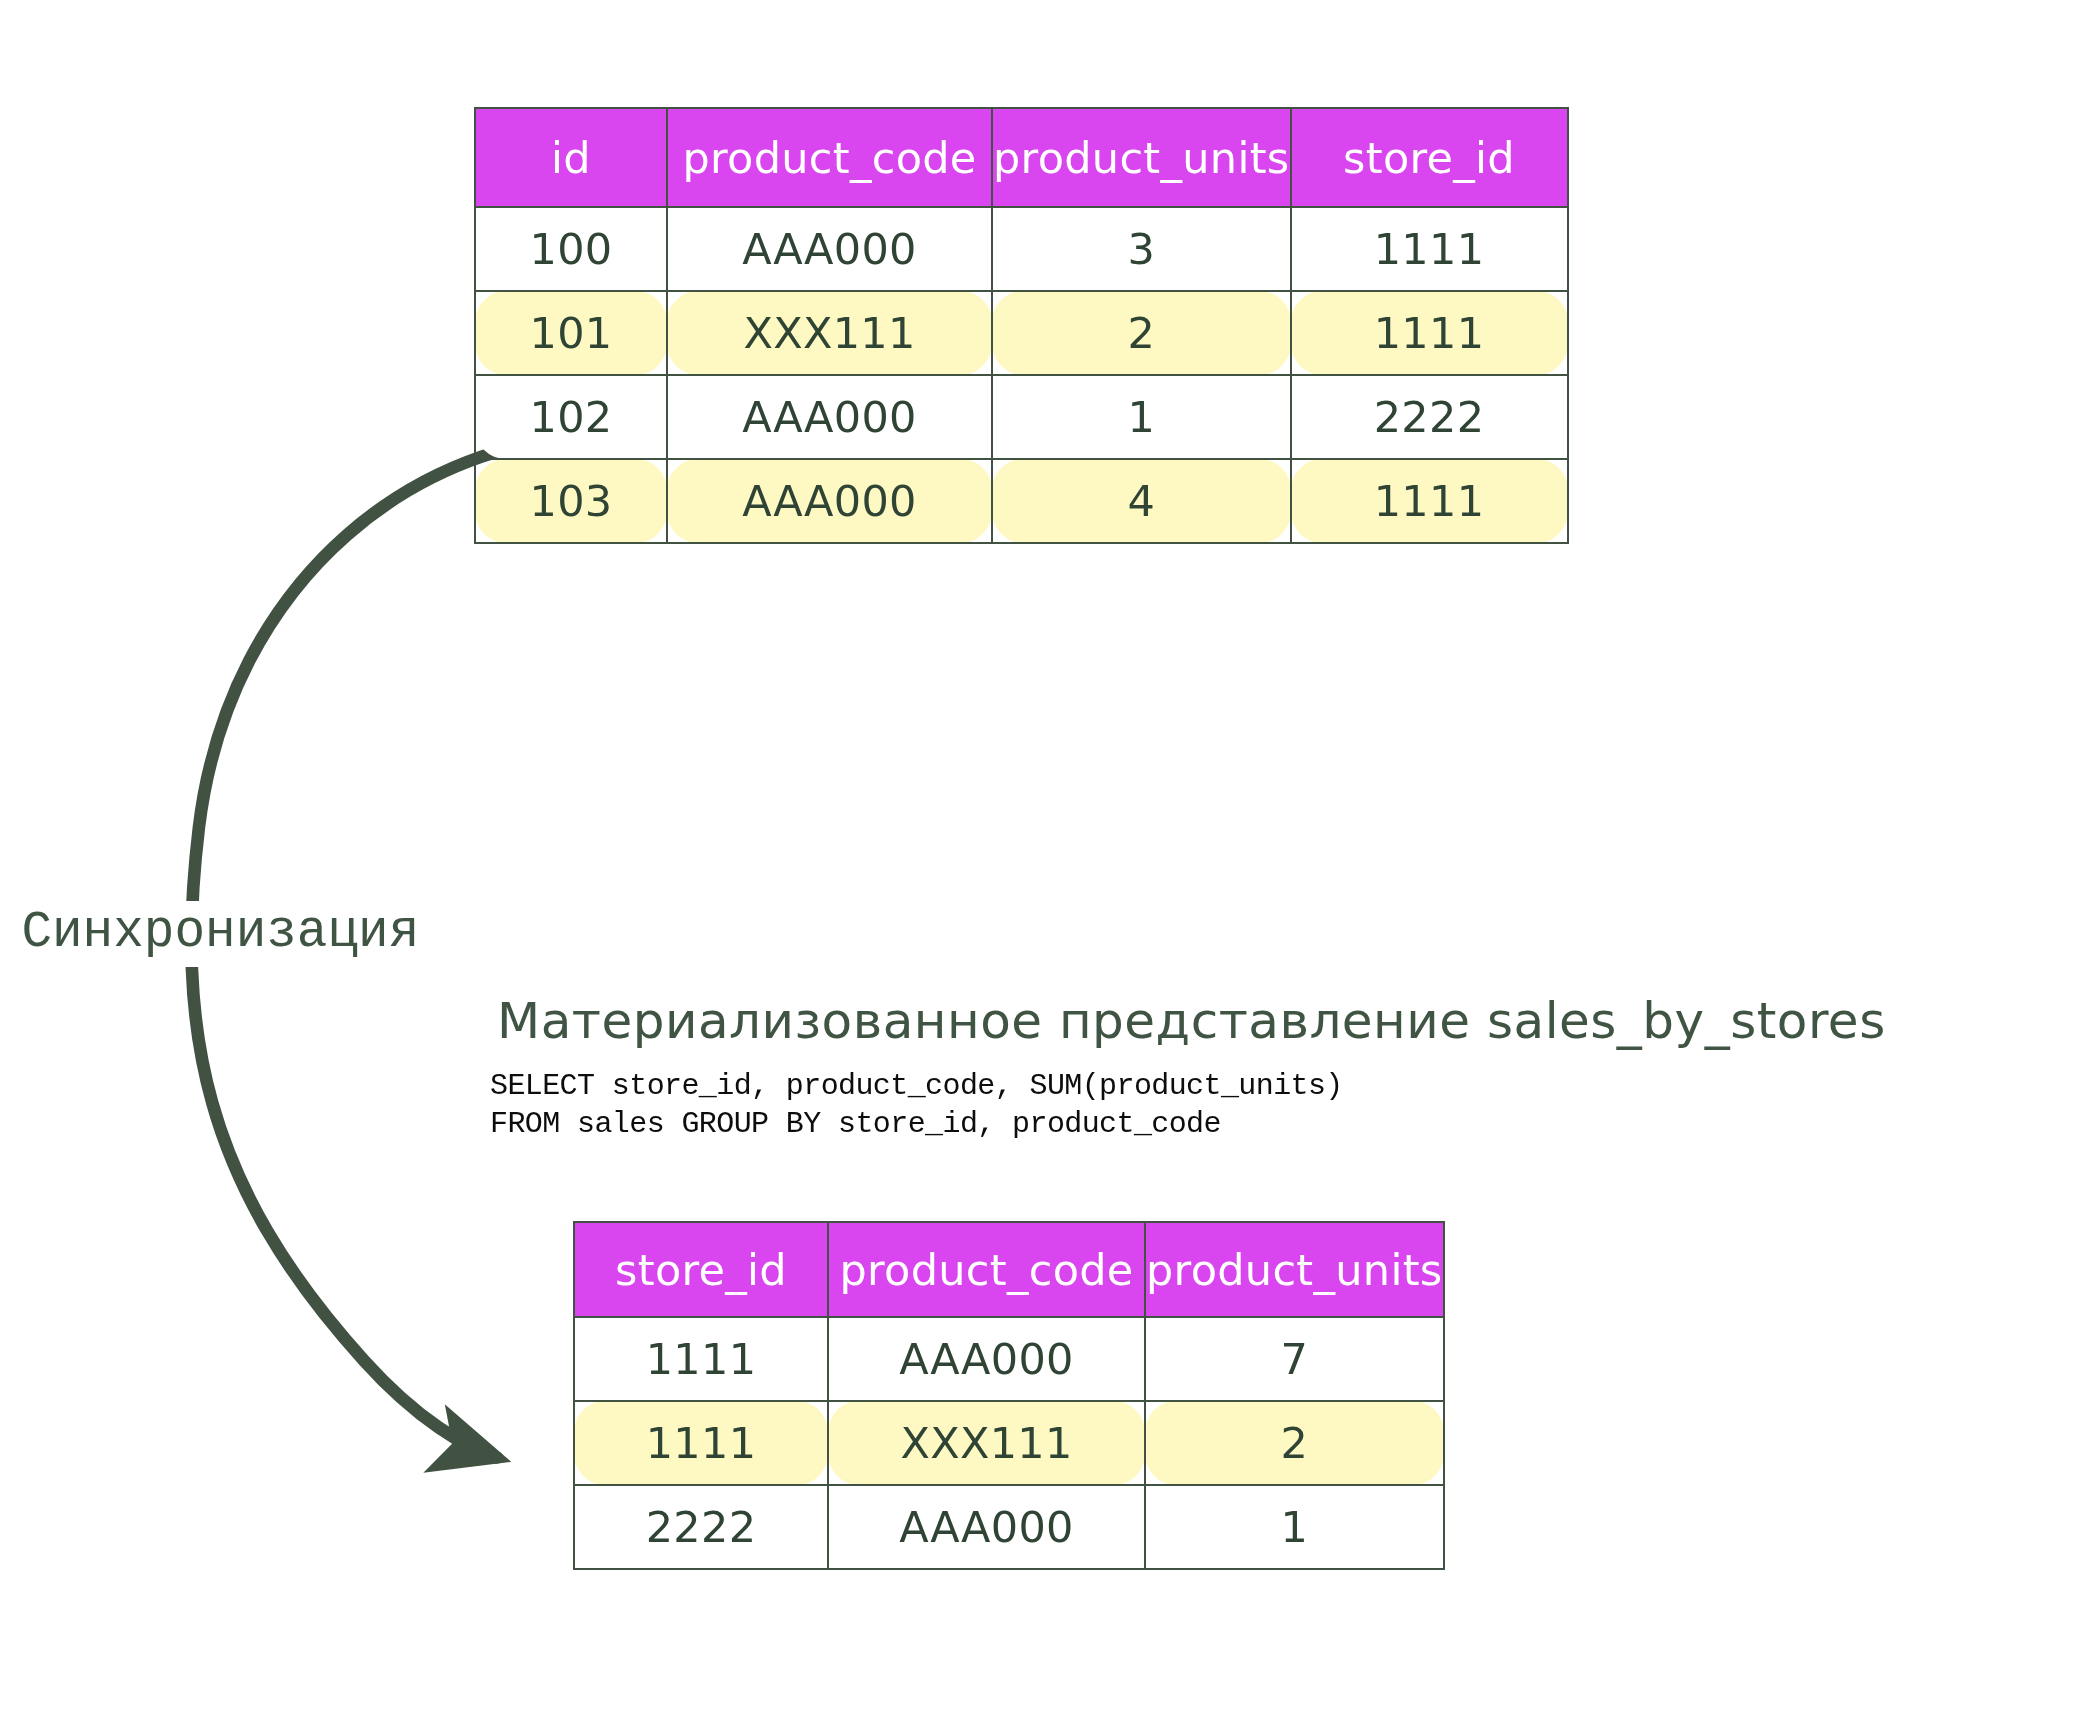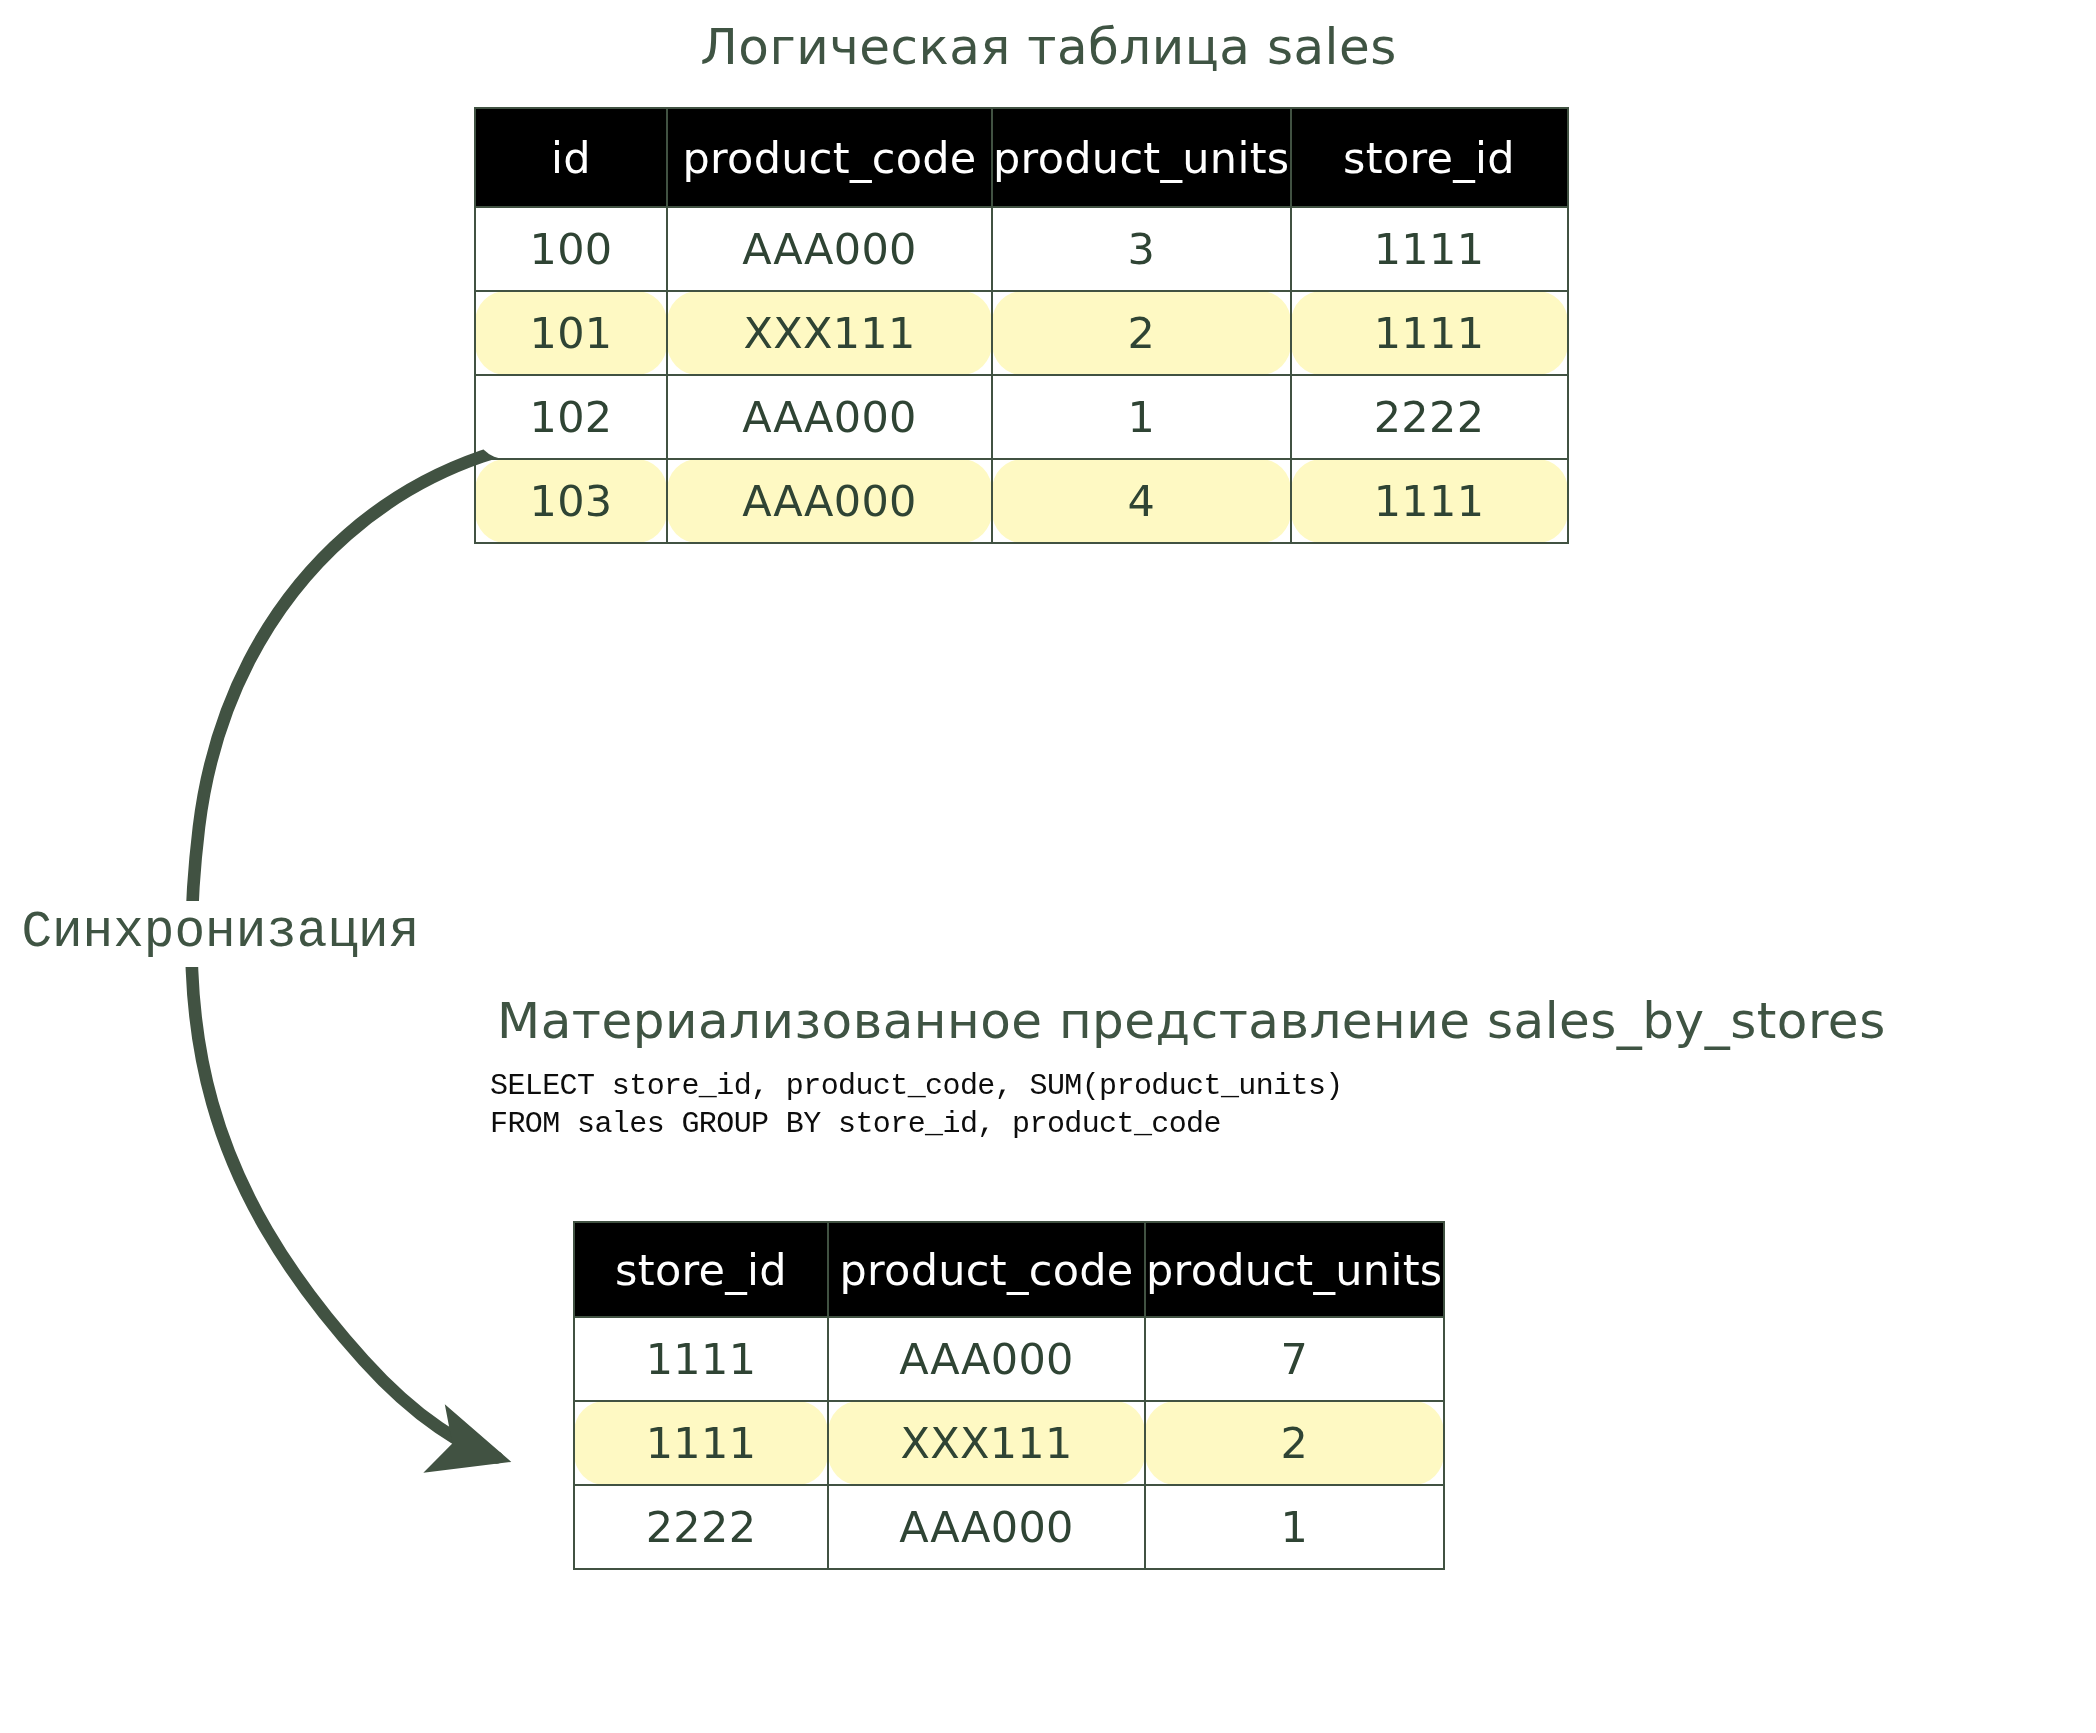--- a/index.html
+++ b/index.html
@@ -89,21 +89,21 @@
     font-family: "DejaVu Sans", sans-serif;
   }
   .tbl th, .tbl td {
     border: 2.9px solid #415242;
     text-align: center;
     vertical-align: middle;
     font-weight: 400;
     padding: 0;
   }
   .tbl th {
-    background: #000000;
+    background: #d946ef;
     color: #ffffff;
     font-size: 43px;
     height: 97px;
     letter-spacing: 0.3px;
     text-align: center;
   }
   .tbl td {
     color: #2f4434;
     font-size: 43px;
     height: 82px;
@@ -148,21 +148,20 @@
       <marker id="arrowhead" markerWidth="7" markerHeight="7" refX="5.4" refY="3.0" orient="auto" markerUnits="strokeWidth">
         <path d="M0.2,0.2 L6.6,3.0 L0.2,5.9 L1.7,3.0 Z" fill="#415242"></path>
       </marker>
     </defs>
     <path d="M 660 448
              C 430 436, 236 600, 205 852
              C 180 1060, 210 1220, 375 1402
              C 430 1463, 480 1492, 512 1502" fill="none" stroke="#415242" stroke-width="13" stroke-linecap="round" marker-end="url(#arrowhead)"></path>
   </svg>
 
-  <div class="title" id="title-logical">Логическая таблица sales</div>
 
   <table class="tbl" id="table-sales">
     <thead>
       <tr>
         <th class="c-id">id</th>
         <th class="c-code">product_code</th>
         <th class="c-units">product_units</th>
         <th class="c-store">store_id</th>
       </tr>
     </thead>

